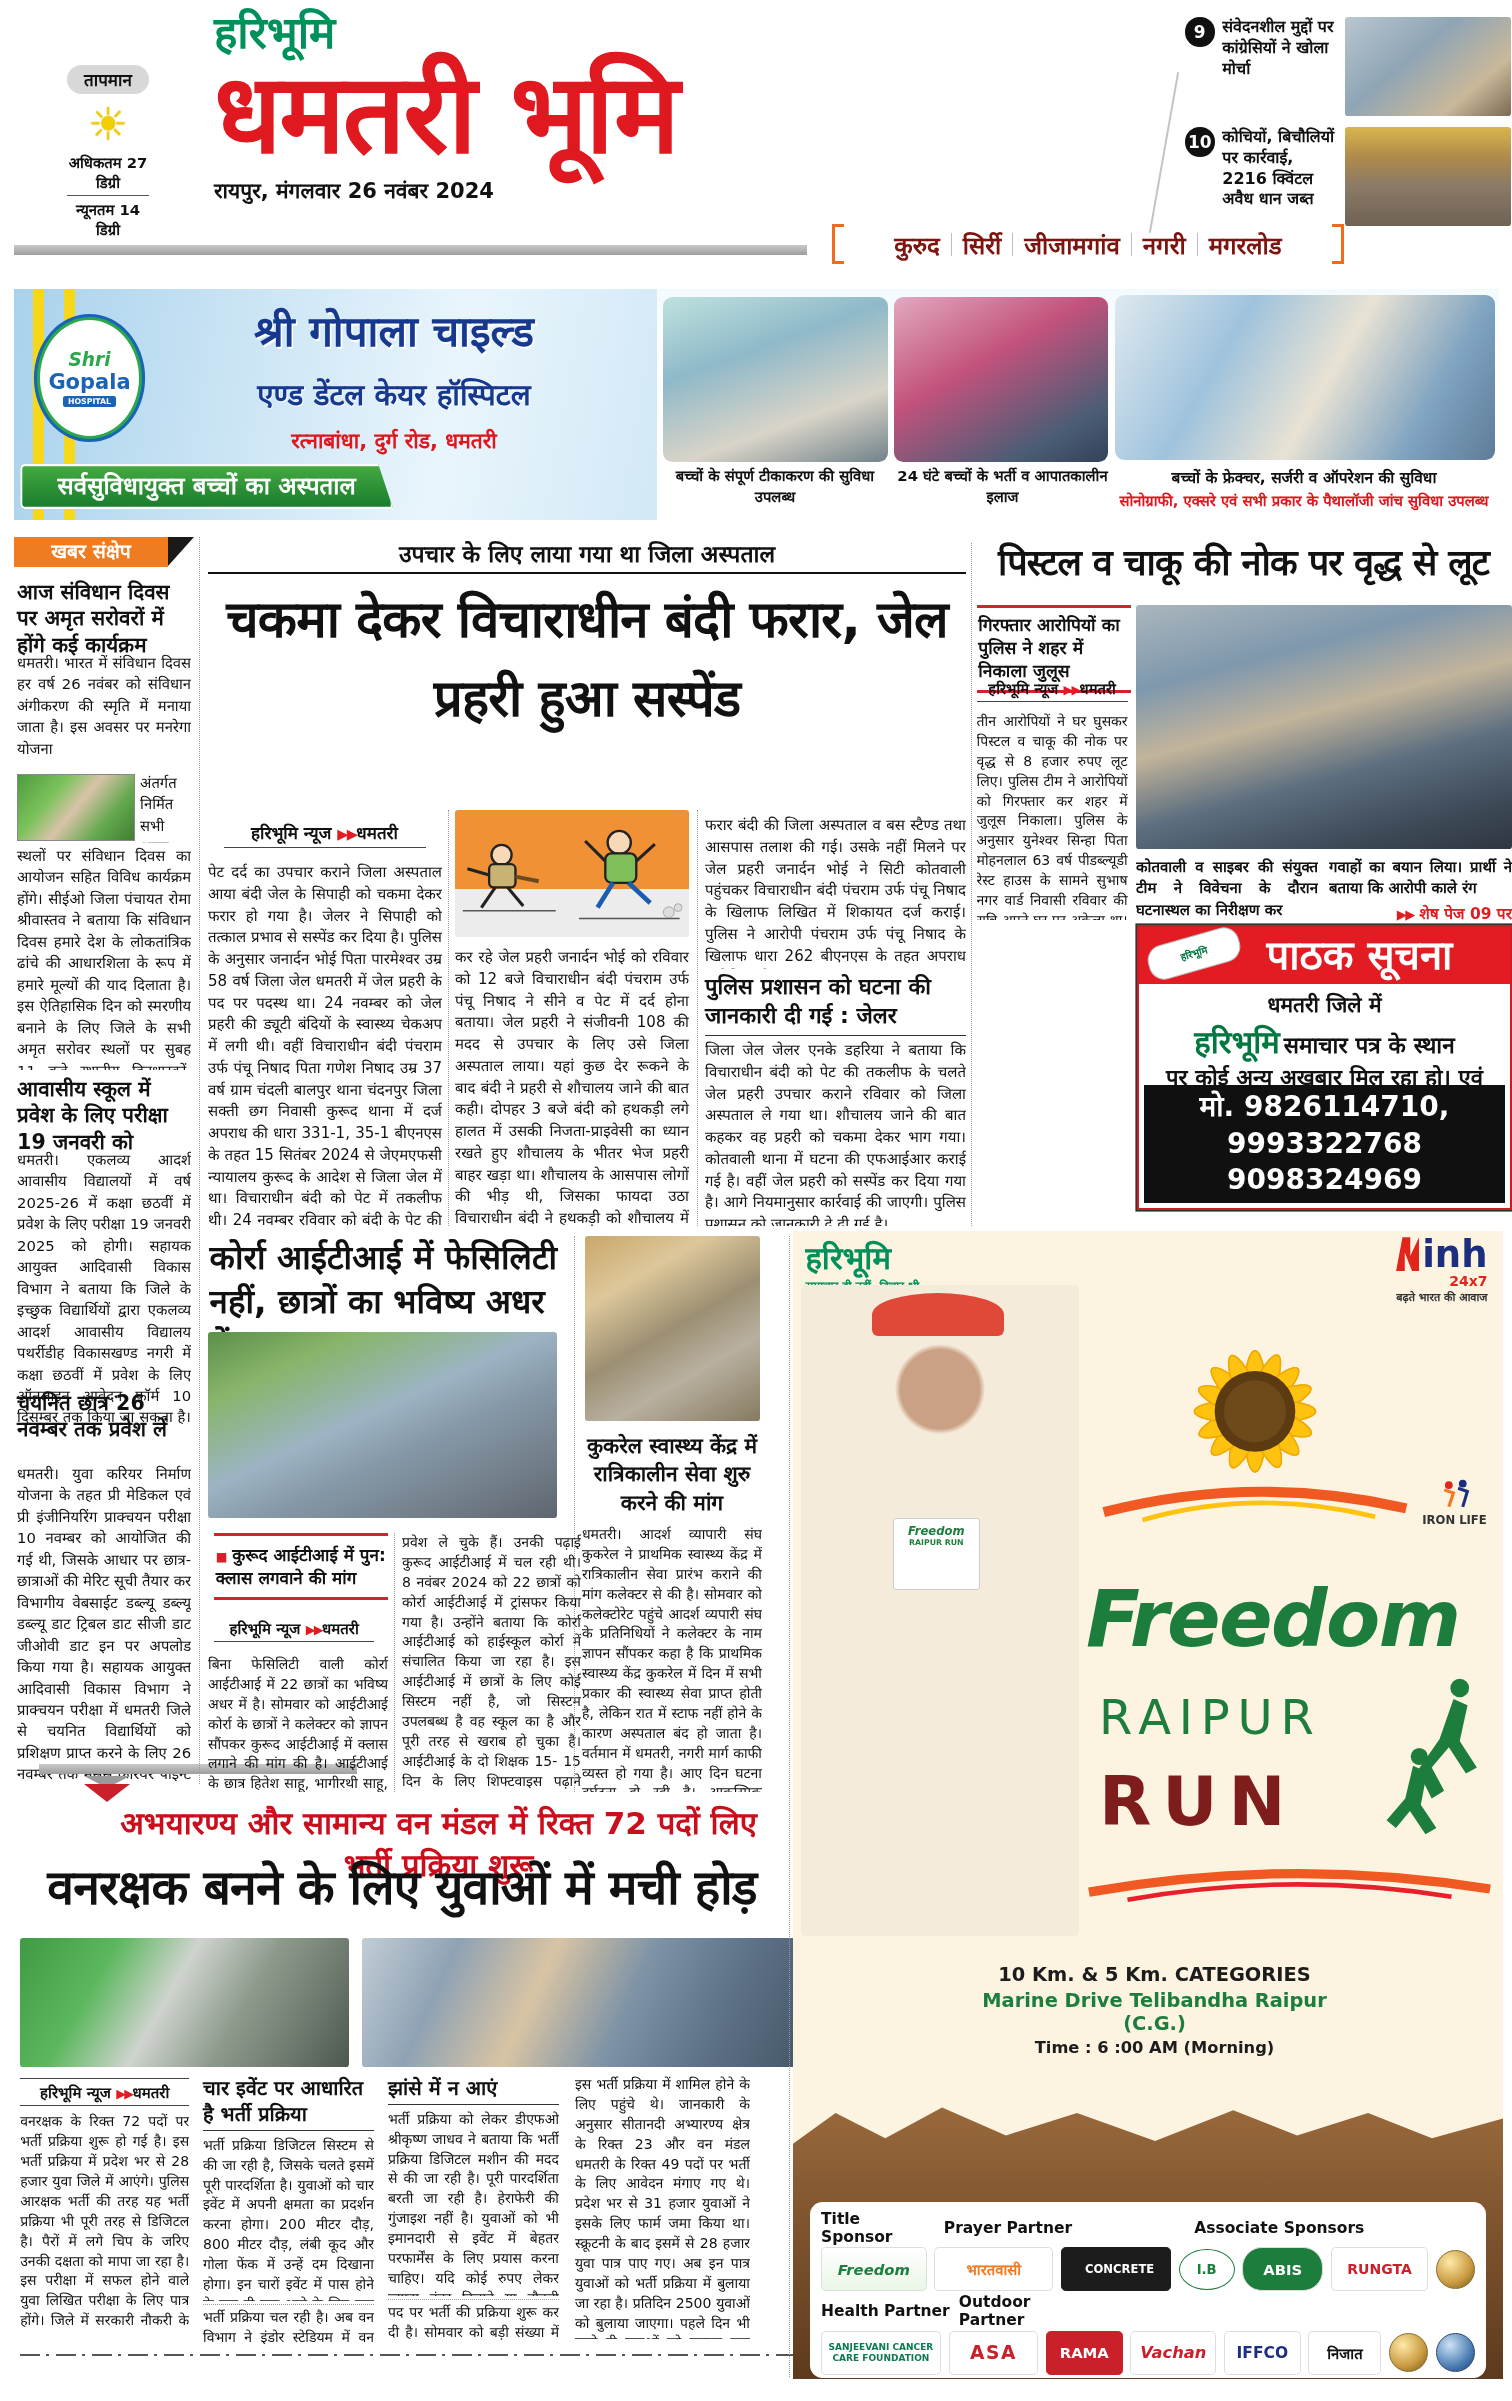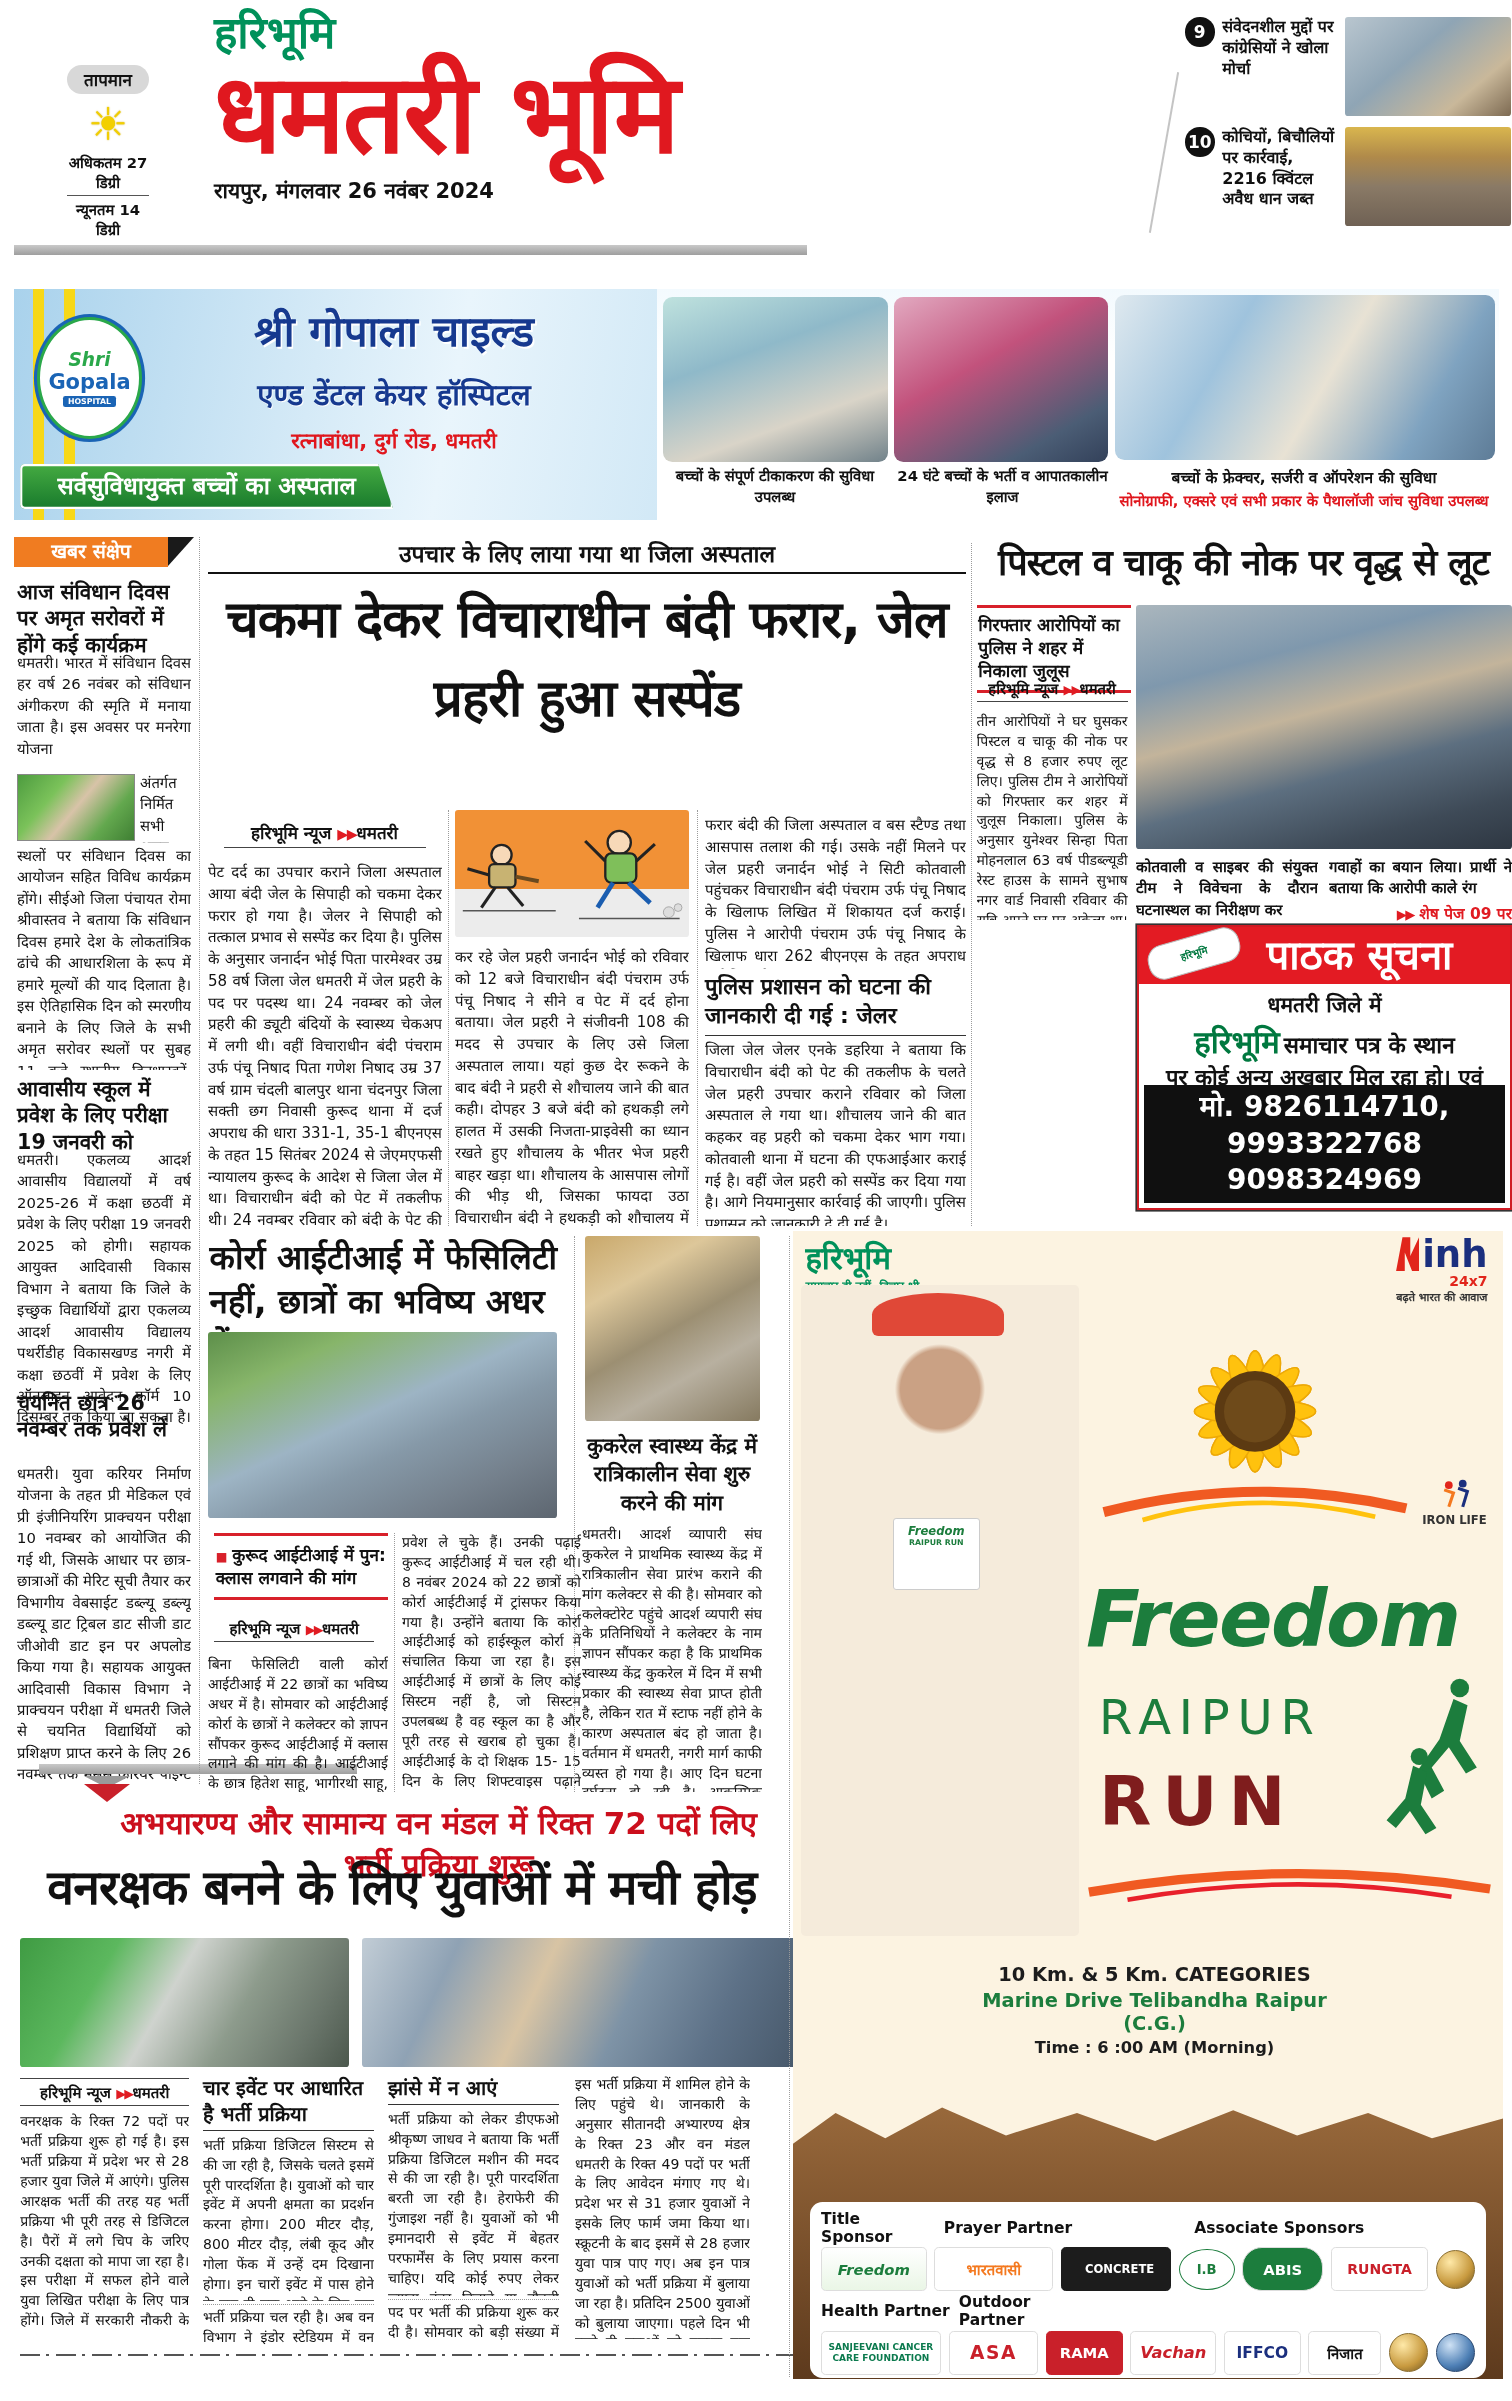--- a/index.html
+++ b/index.html
@@ -111,20 +111,35 @@
     </div>
     <div class="brief-item">
       <div class="badge">10</div>
       <div class="brief-text">कोचियों, बिचौलियों पर कार्रवाई, 2216 क्विंटल अवैध धान जब्त</div>
       <div class="brief-photo" style="background:linear-gradient(180deg,#d9b64e 0%,#b08a4a 30%,#8a7a66 60%,#6f6154 100%);"></div>
     </div>
   </div>
 
   <div class="abs graybar" style="left:14px;top:245px;width:793px;height:10px;"></div>
 
+  <div class="abs" style="left:832px;top:224px;width:512px;display:flex;justify-content:space-between;">
+    <div class="bracket l"></div>
+    <div style="display:flex;align-items:center;">
+      <span class="loc-item">कुरुद</span>
+        <span class="loc-sep"></span>
+      <span class="loc-item">सिर्री</span>
+        <span class="loc-sep"></span>
+      <span class="loc-item">जीजामगांव</span>
+        <span class="loc-sep"></span>
+      <span class="loc-item">नगरी</span>
+        <span class="loc-sep"></span>
+      <span class="loc-item">मगरलोड</span>
+    </div>
+    <div class="bracket r"></div>
+  </div>
 
   <div class="abs hosp" style="left:14px;top:289px;width:1484px;height:231px;">
     <div class="hosp-white" style="left:643px;top:0;width:842px;height:231px;"></div>
     <div class="ystripes" style="left:11px;top:0;width:70px;height:231px;"></div>
     <div class="hosp-logo" style="left:23px;top:28px;width:99px;height:116px;">
       <div class="b" style="color:#2aa84a;font-size:18.6px;font-style:italic;">Shri</div>
       <div class="b" style="color:#1a64b5;font-size:21px;">Gopala</div>
       <div class="b" style="background:#1a64b5;color:#fff;font-size:7.8px;padding:0.8px 4.7px;border-radius:2.3px;margin-top:1.6px;">HOSPITAL</div>
     </div>
     <div class="abs hosp-t2" style="left:116px;top:84px;width:528px;">एण्ड डेंटल केयर हॉस्पिटल</div>

